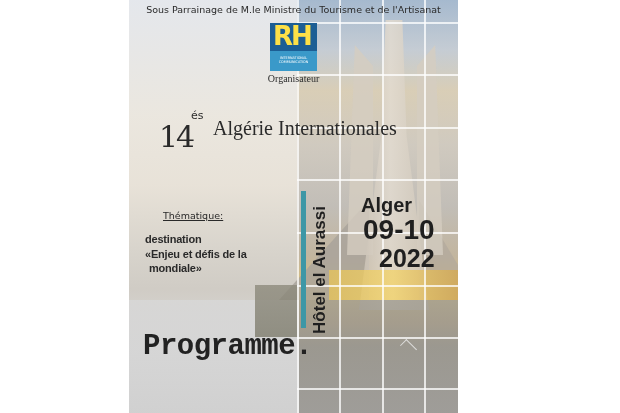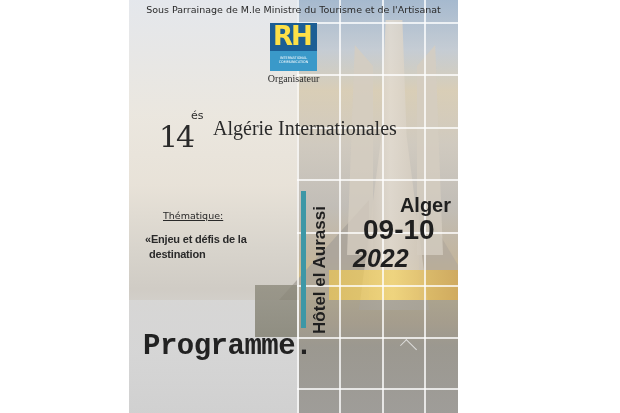--- a/index.html
+++ b/index.html
@@ -41,24 +41,24 @@
   .title-l2 { position:absolute; left:84px; top:137px; font-family:"Liberation Serif", serif; font-size:20px; color:#2a2a2a; }
 
   .theme-label { position:absolute; left:22px; top:210px; font-size:9.5px; color:#2a2a2a; text-decoration:underline;margin-left:12px; }
   .theme-text { position:absolute; left:16px; top:232px; width:170px; font-size:11px; line-height:14.5px; color:#2a2a2a; font-family:"Liberation Sans", sans-serif; font-weight:bold; letter-spacing:-.2px; }
   .theme-text div:last-child { padding-left:4px; }
 
   .teal-bar { position:absolute; left:172px; top:191px; width:5px; height:137px; background:#3d97a6; }
   .hotel { position:absolute; left:178px; top:190px; width:26px; height:160px; }
   .hotel span { position:absolute; left:50%; top:50%; transform:translate(-50%,-50%) rotate(-90deg); white-space:nowrap; font-family:"Liberation Sans", sans-serif; font-weight:bold; font-size:17px; color:#1f1f1f; }
   .date { position:absolute; left:222px; top:194px; width:100px; font-family:"Liberation Sans", sans-serif; font-weight:bold; color:#1f1f1f; text-align:left; }
-  .date .city { font-size:20px; line-height:22px; margin-left:10px;text-align:right; }
+  .date .city { font-size:20px; line-height:22px; margin-left:10px; }
   .date .days { font-size:28px; line-height:28px; margin-left:12px; }
   .date .month { font-size:25px; line-height:28px; margin-left:14px; }
-  .date .year { font-size:25px; line-height:28px; margin-left:2px;font-style:italic; }
+  .date .year { font-size:25px; line-height:28px; margin-left:28px; }
 
   .programme { position:absolute; left:14px; top:330px; font-family:Liberation Mono, monospace; font-weight:bold; font-size:29px; color:#222; letter-spacing:-.5px; }
   .house-icon { position:absolute; left:272px; top:343px; width:14px; height:8px; border-left:1px solid #eee; border-top:1px solid #eee; transform:rotate(45deg); opacity:.8; }
 </style>
 </head>
 <body>
 
 <div class="poster">
   <div class="sky-left"></div>
   <div class="photo"></div>
@@ -97,22 +97,23 @@
     </div>
   </div>
   <div class="organisateur">Organisateur</div>
 
   <div class="title-num">14</div>
   <div class="title-sup">és</div>
   <div class="title-l1">Algérie Internationales</div>
 
   <div class="theme-label">Thématique:</div>
   <div class="theme-text">
+    <div>destination</div>
     <div>«Enjeu et  défis  de la</div>
-    <div>destination</div>
+    <div>mondiale»</div>
   </div>
 
   <div class="teal-bar"></div>
   <div class="hotel">
     <span>Hôtel el Aurassi</span>
   </div>
 
   <div class="date">
     <div class="city">Alger</div>
     <div class="days">09-10</div>

